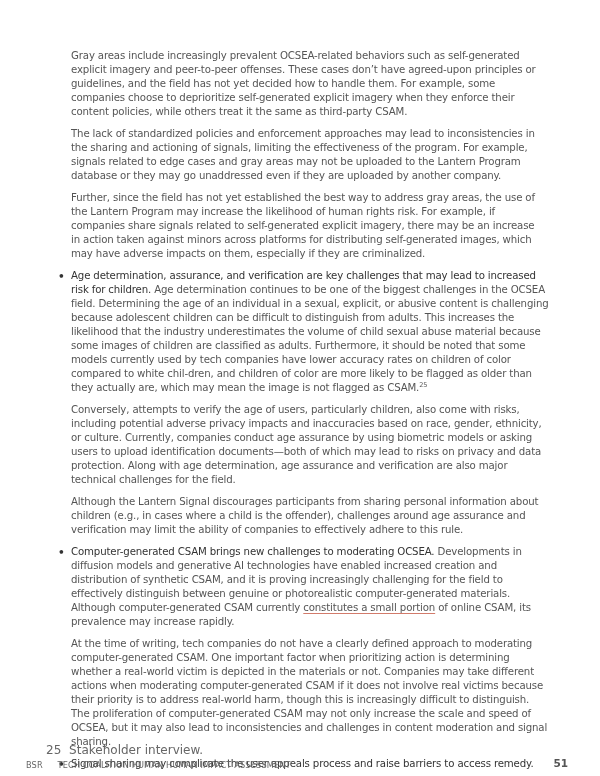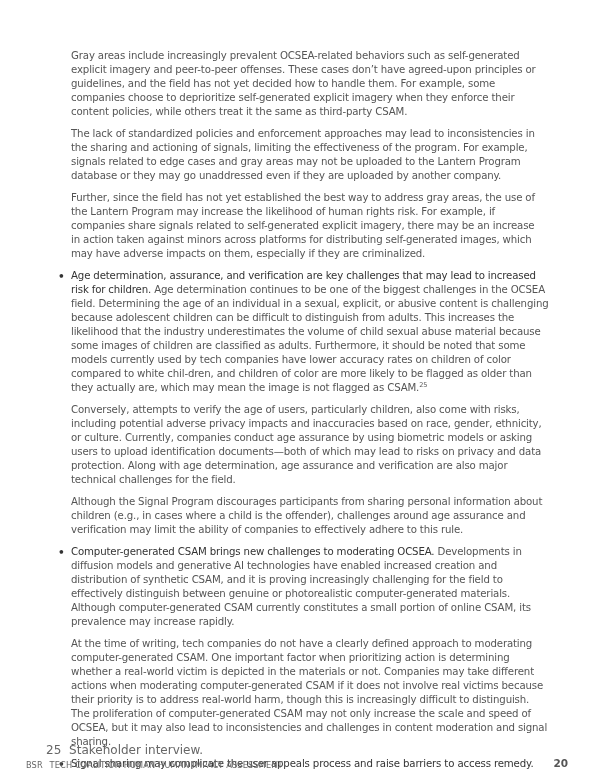--- a/index.html
+++ b/index.html
@@ -45,20 +45,21 @@
     .lead {
       font-weight: normal;
       color: #333333;
     }
     .sup {
       font-size: 6.5px;
       vertical-align: super;
       line-height: 0;
     }
     .underlined {
+      text-decoration: underline;
       text-decoration-color: #d27b6b;
       text-underline-offset: 2px;
       text-align: right;
     }
     .footnote {
       position: absolute;
       left: 46px;
       top: 743px;
       font-size: 12px;
       color: #666666;
@@ -68,21 +69,21 @@
     }
     .footer-left {
       position: absolute;
       left: 26px;
       top: 760px;
       font-size: 8.2px;
       color: #666666;
       letter-spacing: 0.15px;
     }
     .footer-left .brand {
-      margin-right: 4px;
+      margin-right: 12px;
     }
     .page-number {
       position: absolute;
       right: 32px;
       top: 757px;
       font-size: 10.5px;
       font-weight: bold;
       color: #555555;
     }
   </style>
@@ -92,21 +93,21 @@
 <div class="content">
 
   <p class="para">Gray areas include increasingly prevalent OCSEA-related behaviors such as self-generated explicit imagery and peer-to-peer offenses. These cases don’t have agreed-upon principles or guidelines, and the field has not yet decided how to handle them. For example, some companies choose to deprioritize self-generated explicit imagery when they enforce their content policies, while others treat it the same as third-party CSAM.</p>
   <p class="para">The lack of standardized policies and enforcement approaches may lead to inconsistencies in the sharing and actioning of signals, limiting the effectiveness of the program. For example, signals related to edge cases and gray areas may not be uploaded to the Lantern Program database or they may go unaddressed even if they are uploaded by another company.</p>
   <p class="para">Further, since the field has not yet established the best way to address gray areas, the use of the Lantern Program may increase the likelihood of human rights risk. For example, if companies share signals related to self-generated explicit imagery, there may be an increase in action taken against minors across platforms for distributing self-generated images, which may have adverse impacts on them, especially if they are criminalized.</p>
 
   <div class="bullet-block">
     <span class="bullet-dot">•</span>
     <p class="para"><span class="lead">Age determination, assurance, and verification are key challenges that may lead to increased risk for children.</span><span> Age determination continues to be one of the biggest challenges in the OCSEA field. Determining the age of an individual in a sexual, explicit, or abusive content is challenging because adolescent children can be difficult to distinguish from adults. This increases the likelihood that the industry underestimates the volume of child sexual abuse material because some images of children are classified as adults. Furthermore, it should be noted that some models currently used by tech companies have lower accuracy rates on children of color compared to white chil-dren, and children of color are more likely to be flagged as older than they actually are, which may mean the image is not flagged as CSAM.</span><span class="sup">25</span></p>
     <p class="para">Conversely, attempts to verify the age of users, particularly children, also come with risks, including potential adverse privacy impacts and inaccuracies based on race, gender, ethnicity, or culture. Currently, companies conduct age assurance by using biometric models or asking users to upload identification documents—both of which may lead to risks on privacy and data protection. Along with age determination, age assurance and verification are also major technical challenges for the field.</p>
-    <p class="para">Although the Signal Program discourages participants from sharing personal information about children (e.g., in cases where a child is the offender), challenges around age assurance and verification may limit the ability of companies to effectively adhere to this rule.</p>
+    <p class="para">Although the Lantern Signal discourages participants from sharing personal information about children (e.g., in cases where a child is the offender), challenges around age assurance and verification may limit the ability of companies to effectively adhere to this rule.</p>
   </div>
 
   <div class="bullet-block">
     <span class="bullet-dot">•</span>
     <p class="para"><span class="lead">Computer-generated CSAM brings new challenges to moderating OCSEA.</span><span> Developments in diffusion models and generative AI technologies have enabled increased creation and distribution of synthetic CSAM, and it is proving increasingly challenging for the field to effectively distinguish between genuine or photorealistic computer-generated materials. Although computer-generated CSAM currently </span><span class="underlined">constitutes a small portion</span><span> of online CSAM, its prevalence may increase rapidly.</span></p>
     <p class="para">At the time of writing, tech companies do not have a clearly defined approach to moderating computer-generated CSAM. One important factor when prioritizing action is determining whether a real-world victim is depicted in the materials or not. Companies may take different actions when moderating computer-generated CSAM if it does not involve real victims because their priority is to address real-world harm, though this is increasingly difficult to distinguish. The proliferation of computer-generated CSAM may not only increase the scale and speed of OCSEA, but it may also lead to inconsistencies and challenges in content moderation and signal sharing.</p>
   </div>
 
   <div class="bullet-block">
     <span class="bullet-dot">•</span>
@@ -118,13 +119,13 @@
 <div class="footnote">
   <span class="num">25</span>
   <span>Stakeholder interview.</span>
 </div>
 
 <div class="footer-left">
   <span class="brand">BSR</span>
   <span>TECH COALITION HUMAN HUMAN IMPACT ASSESSMENT</span>
 </div>
 
-<div class="page-number">20</div>
+<div class="page-number">51</div>
 
 </body></html>

